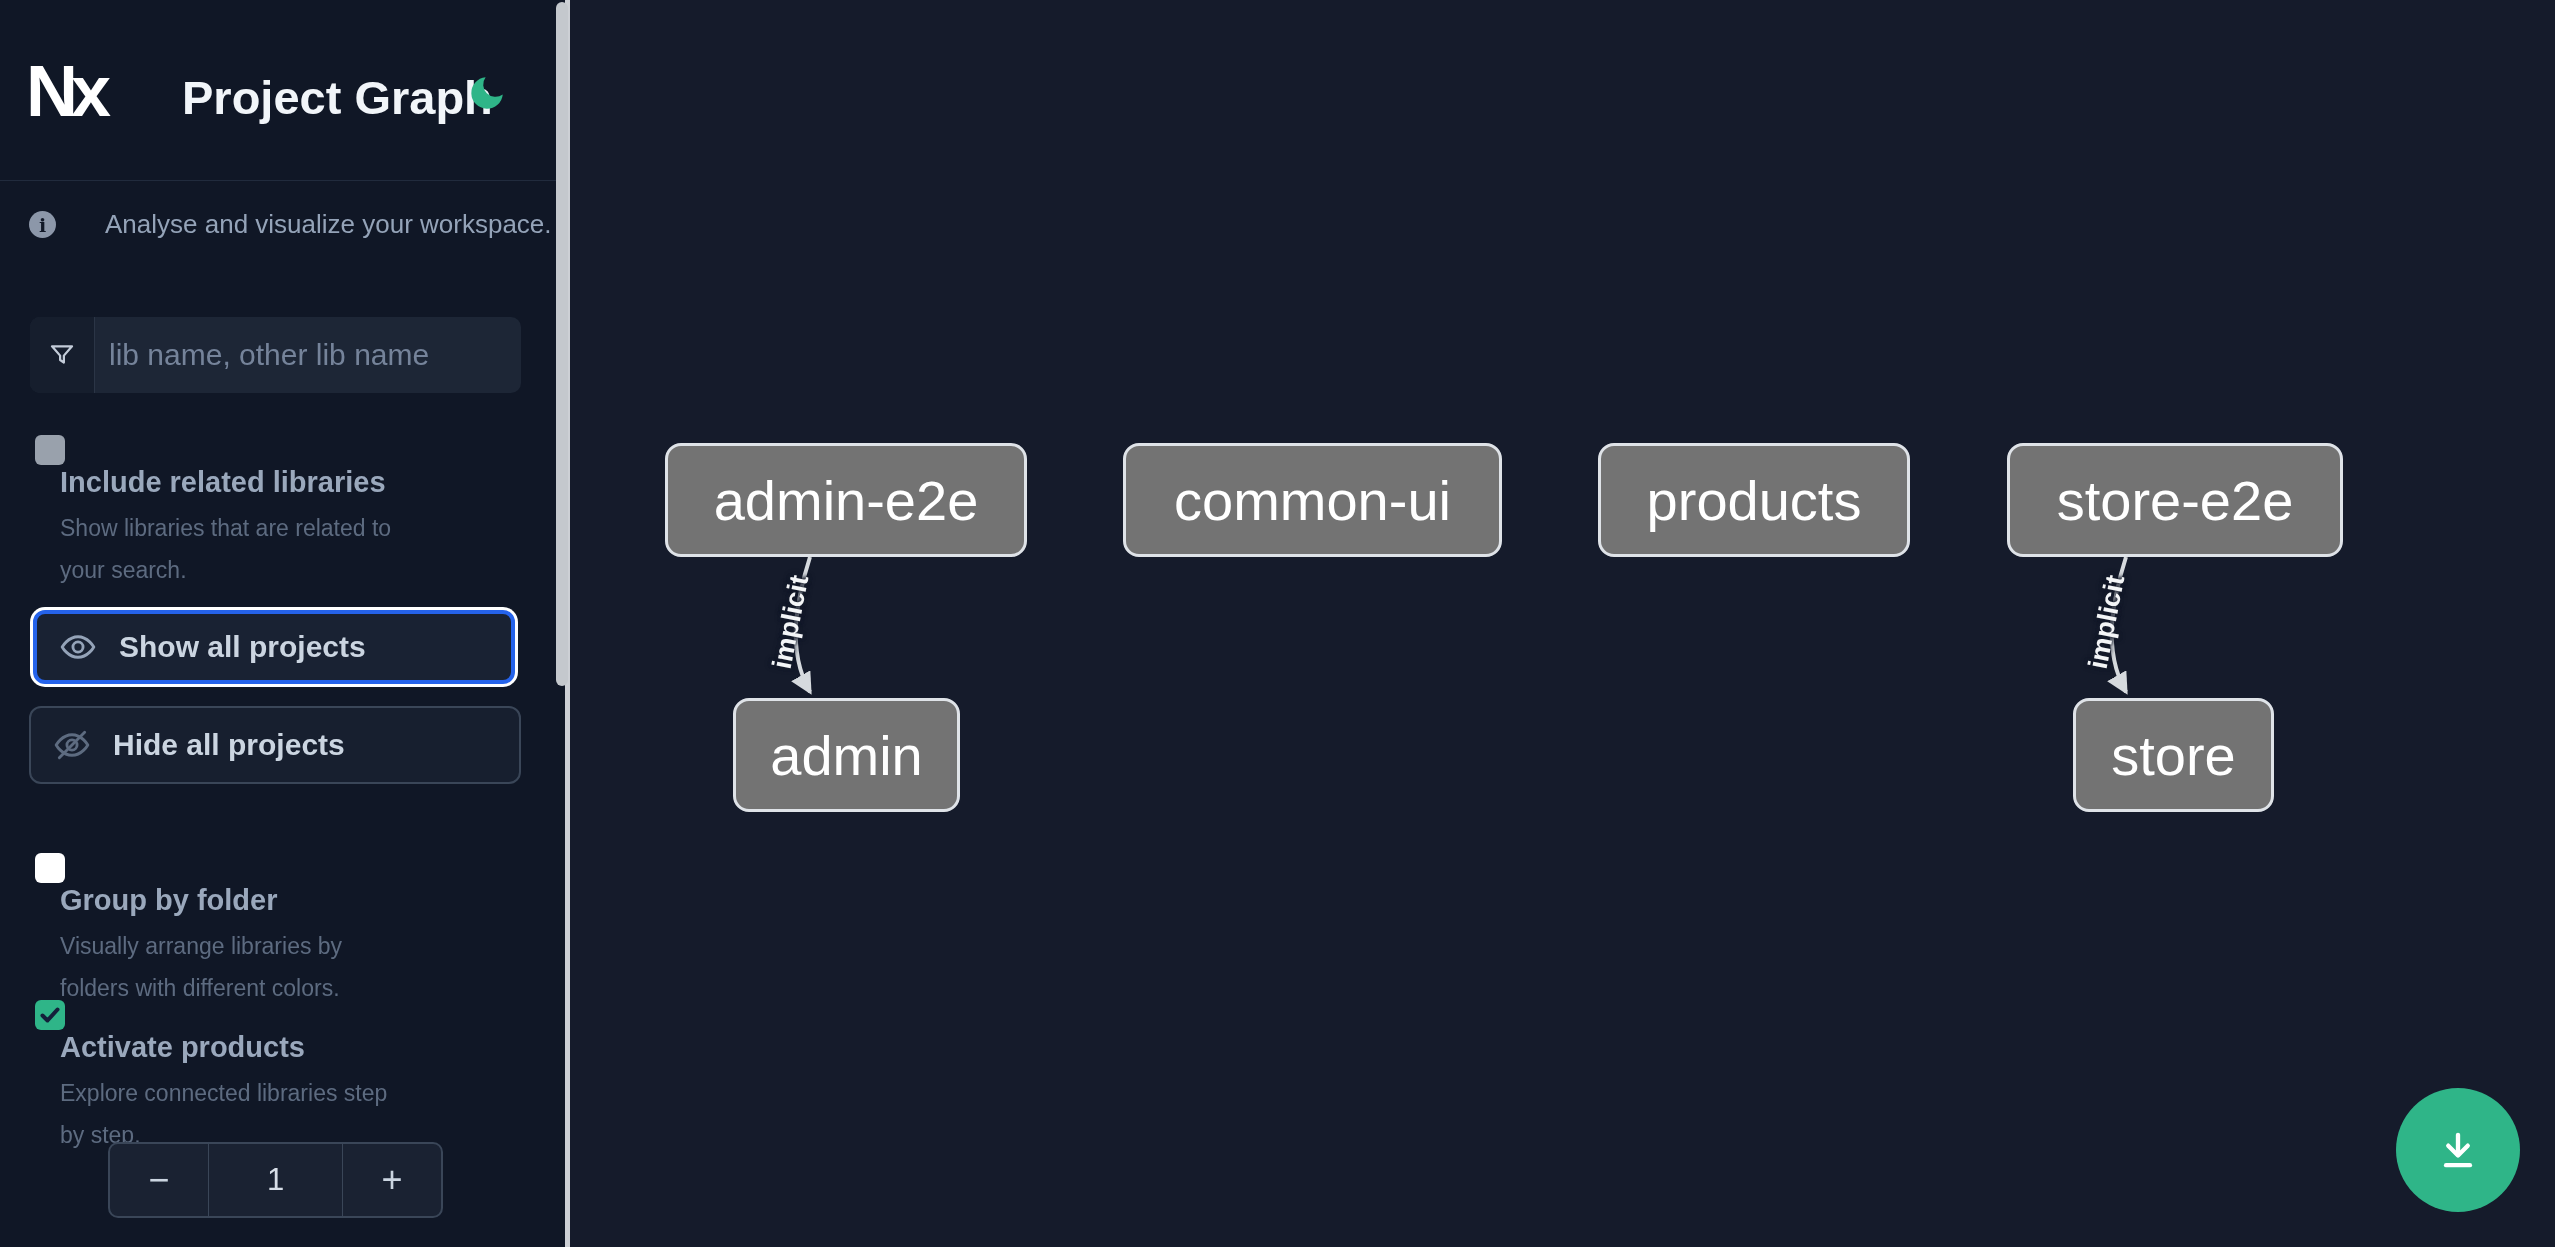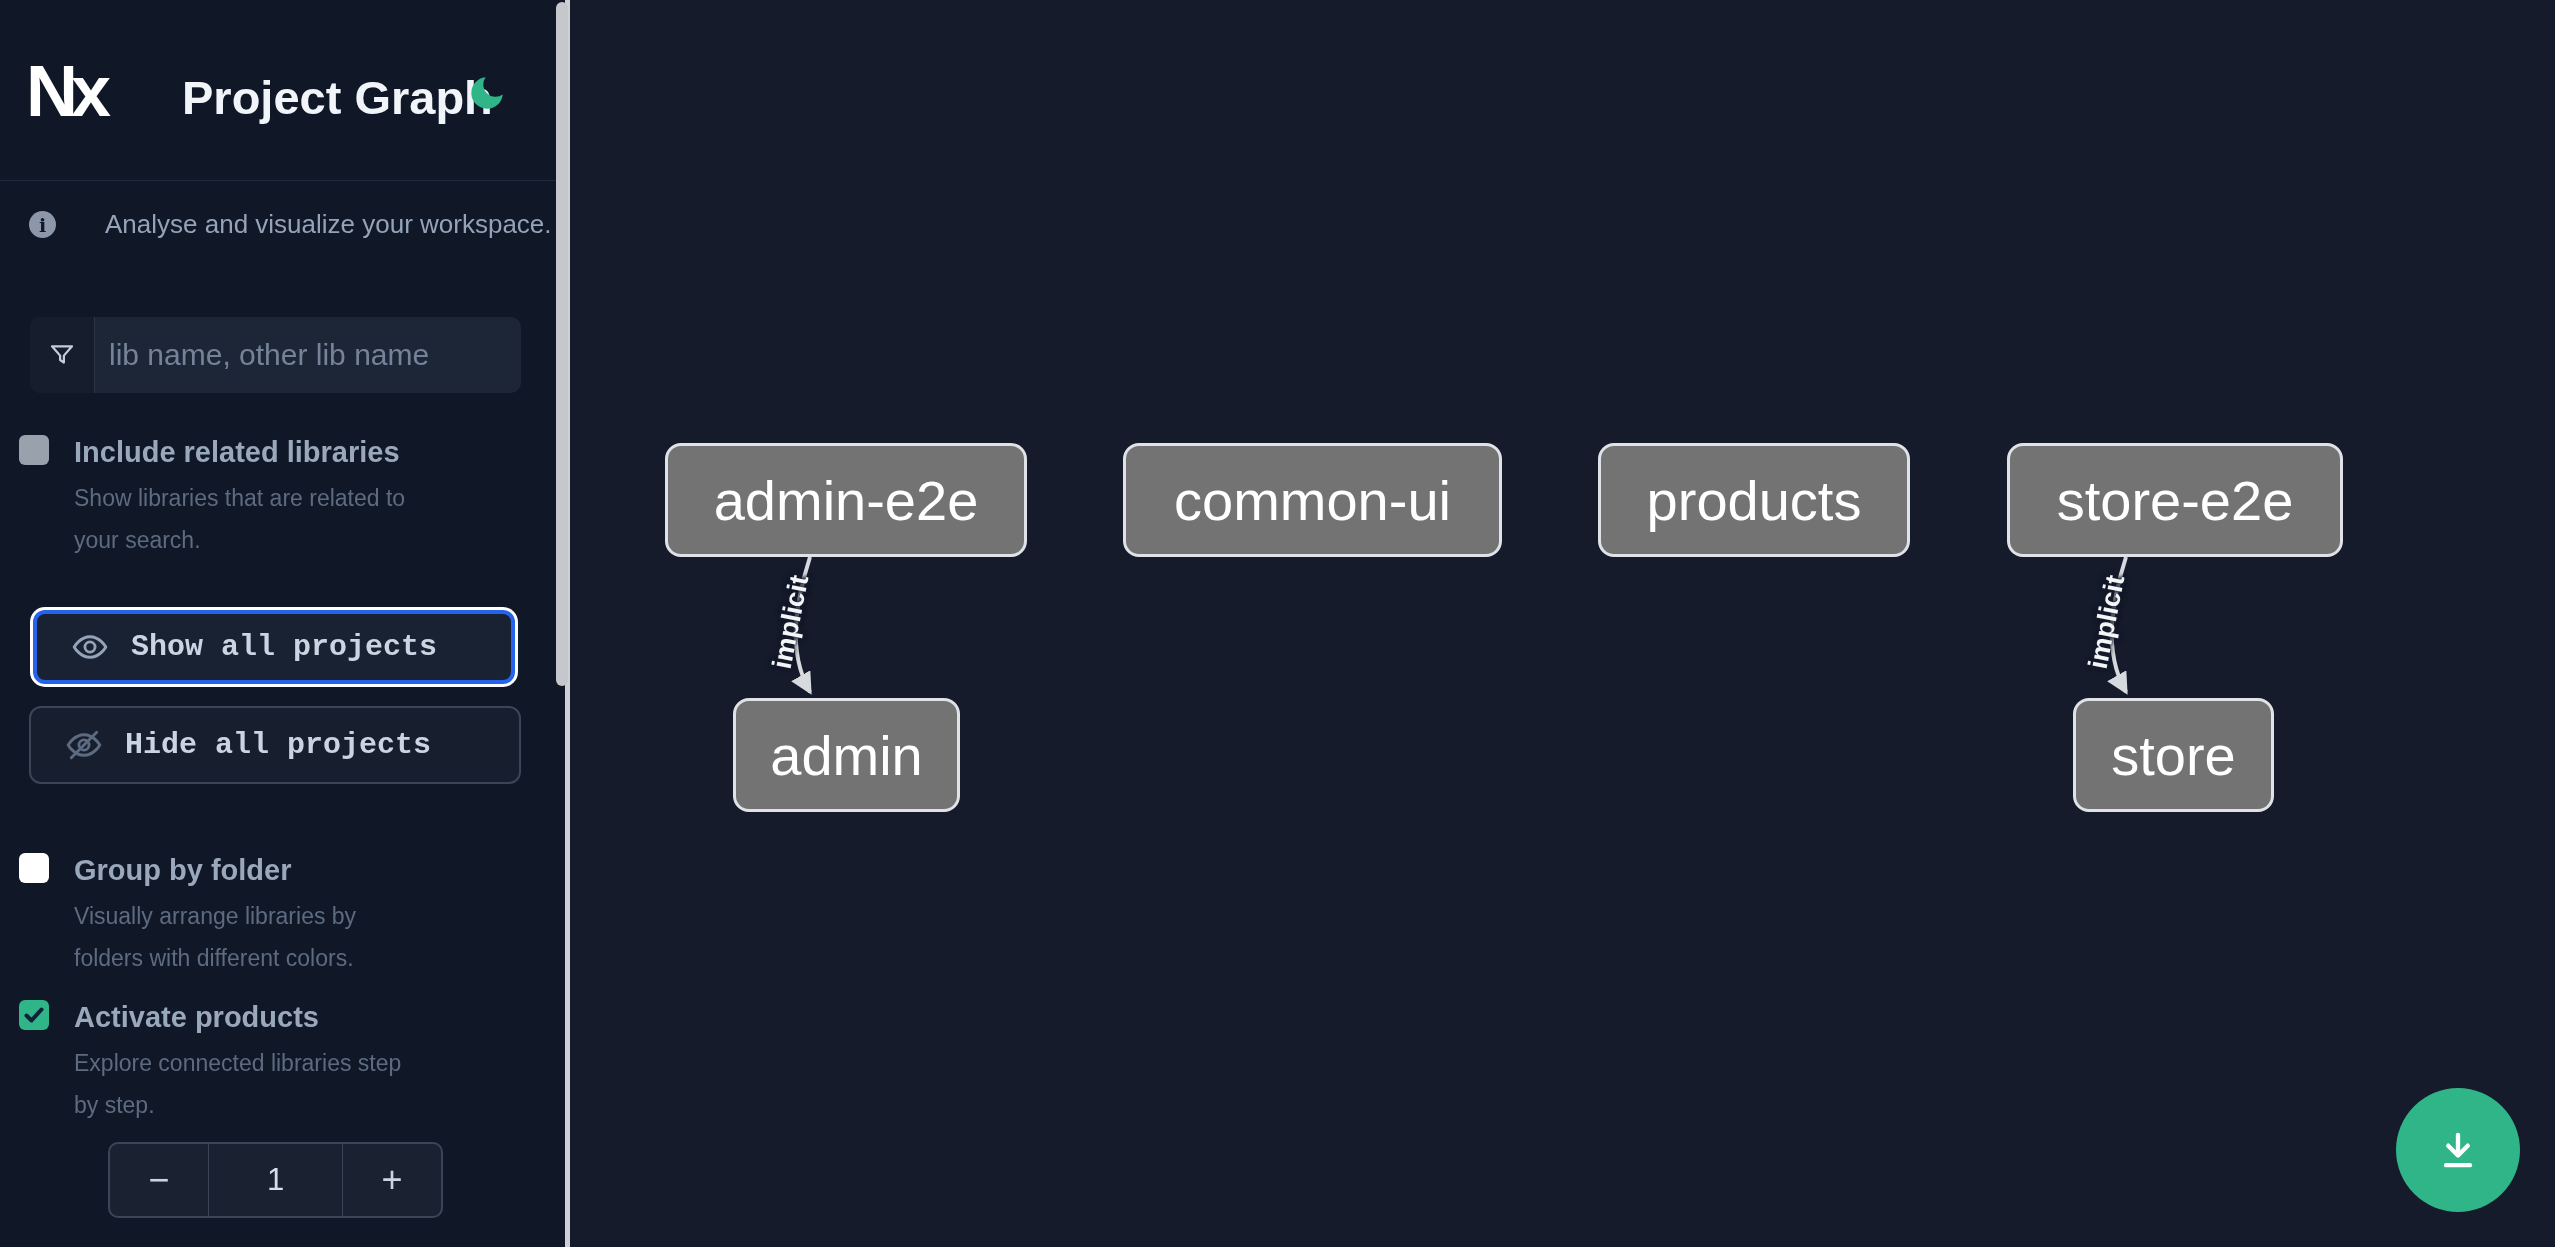--- a/index.html
+++ b/index.html
@@ -20,30 +20,30 @@
         font-size:19px;font-weight:700;display:flex;align-items:center;justify-content:center;
         font-family:"DejaVu Serif",serif;}
   .info-text{font-size:26px;font-weight:500;color:#94a3b8;margin-left:28px;}
   .search-box{position:absolute;left:30px;top:317px;width:491px;height:76px;background:#1d2636;
         border-radius:10px;display:flex;overflow:hidden;}
   .search-icon-cell{width:64px;background:#161e2d;border-right:1px solid #2b3546;
         display:flex;align-items:center;justify-content:center;flex:none;}
   .search-input{flex:1;background:transparent;border:none;outline:none;color:#cbd5e1;
         font-size:30px;padding:0 0 0 14px;font-family:"Liberation Sans",sans-serif;}
   .search-input::placeholder{color:#75839a;opacity:1;}
-  .opt{position:absolute;left:19px;display:flex;}
+  .opt{position:absolute;left:35px;display:flex;flex-direction:column;}
   .cbox{width:30px;height:30px;border-radius:6px;flex:none;display:flex;align-items:center;justify-content:center;cursor:pointer;}
   .cb-gray{background:#99a1ac;}
   .cb-white{background:#ffffff;}
   .cb-green{background:#2fb588;}
   .opt-text{margin-left:25px;width:436px;}
   .opt-label{font-size:29px;font-weight:600;color:#9aa8bc;line-height:34px;}
   .opt-desc{margin-top:8px;font-size:23px;color:#5d6b80;line-height:42px;white-space:pre-line;}
-  .btn{position:absolute;display:flex;align-items:center;gap:22px;padding:0 0 0 34px;
-       border-radius:12px;cursor:pointer;font-family:Liberation Mono, monospace;}
+  .btn{position:absolute;display:flex;align-items:center;gap:22px;padding:0 0 0 22px;
+       border-radius:12px;cursor:pointer;font-family:Liberation Sans, sans-serif;}
   .btn-label{font-size:30px;font-weight:600;color:#cbd5e1;}
   .btn-show{left:33px;top:610px;width:482px;height:74px;background:#192233;
        border:4px solid #2563eb;box-shadow:0 0 0 3px #ffffff;box-sizing:border-box;}
   .btn-hide{left:29px;top:706px;width:492px;height:78px;background:#171f2f;
        border:2px solid #3a4658;box-sizing:border-box;}
   .stepper{position:absolute;left:108px;top:1142px;width:335px;height:76px;box-sizing:border-box;
        border:2px solid #3a4658;border-radius:10px;background:#1a2232;display:flex;overflow:hidden;}
   .step-btn{width:98px;border:none;background:transparent;color:#cbd5e1;font-size:36px;
        display:flex;align-items:center;justify-content:center;cursor:pointer;
        font-family:"Liberation Sans",sans-serif;padding:0;}

